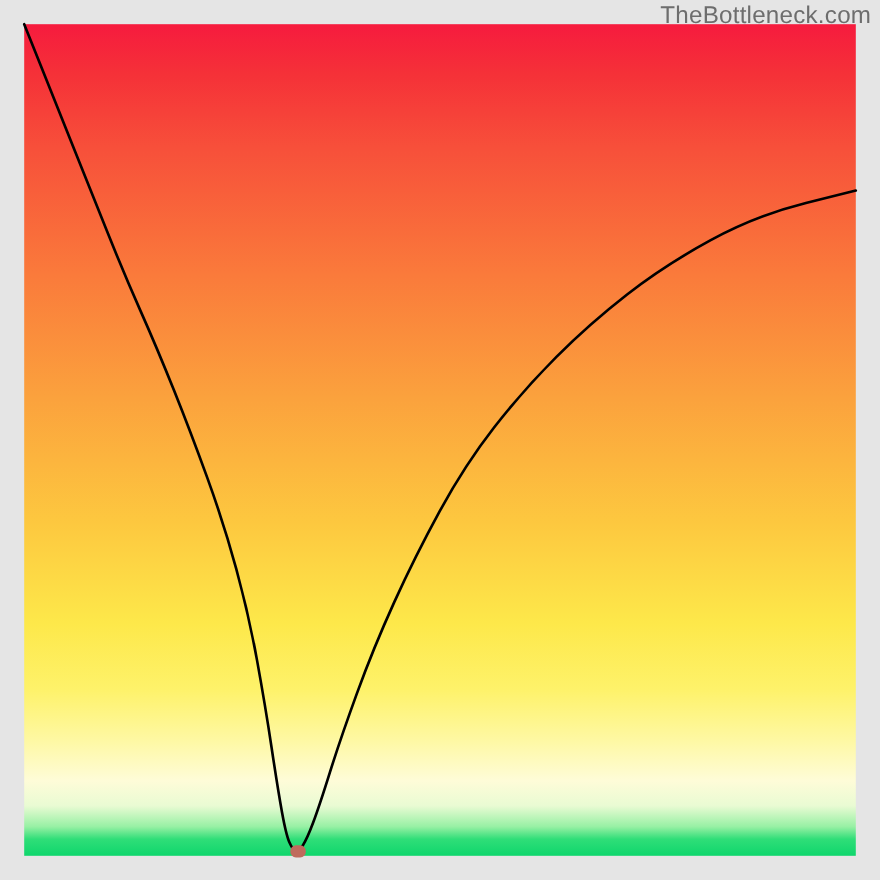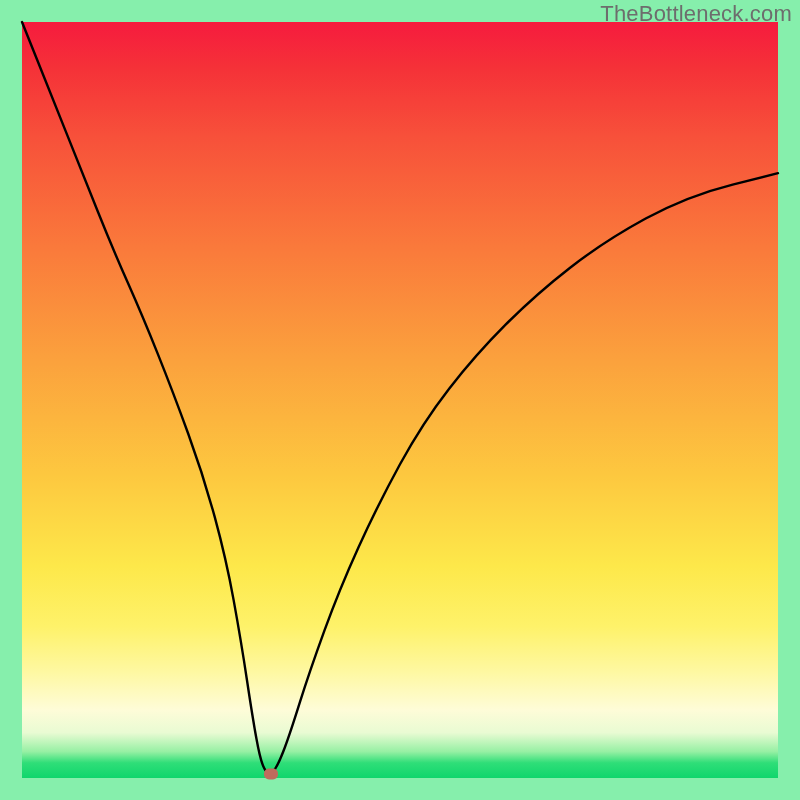--- a/index.html
+++ b/index.html
@@ -11,21 +11,21 @@
     overflow: hidden;
     position: relative;
     font-family: Arial, Helvetica, sans-serif;
   }
   .frame {
     position: absolute;
     left: 0;
     top: 0;
     width: 800px;
     height: 800px;
-    background: #86efac;
+    background: #e5e5e5;
   }
   .plot {
     position: absolute;
     left: 22px;
     top: 22px;
     width: 756px;
     height: 756px;
     
     background: linear-gradient(to bottom,
       #f61b3e 0%,

